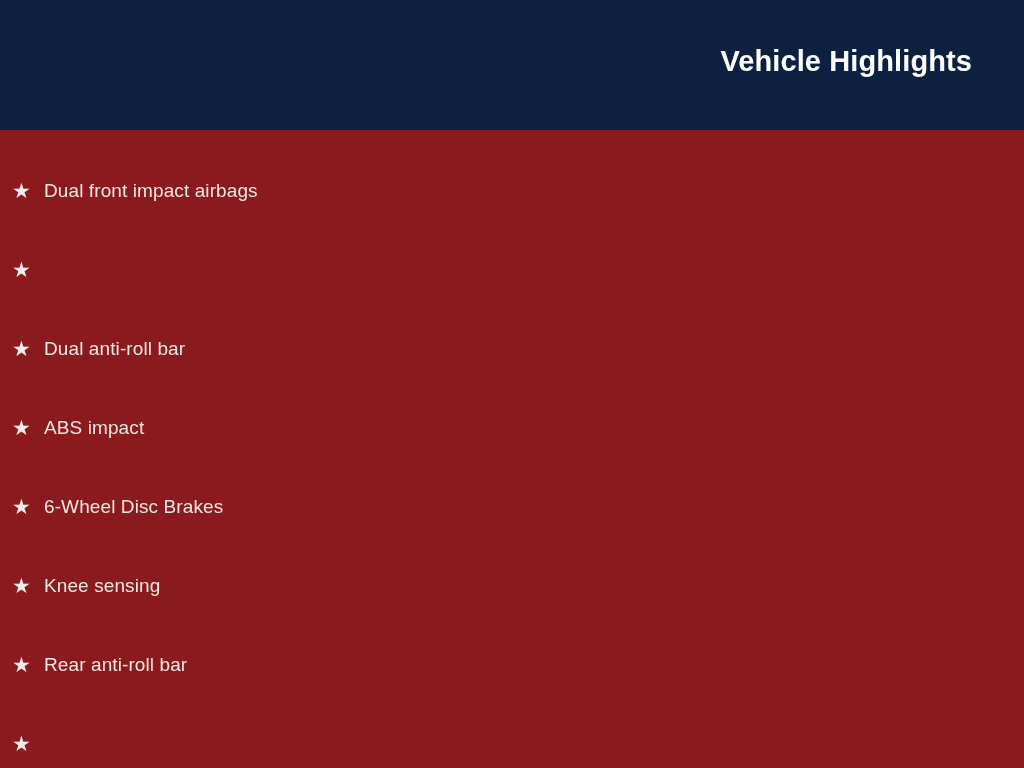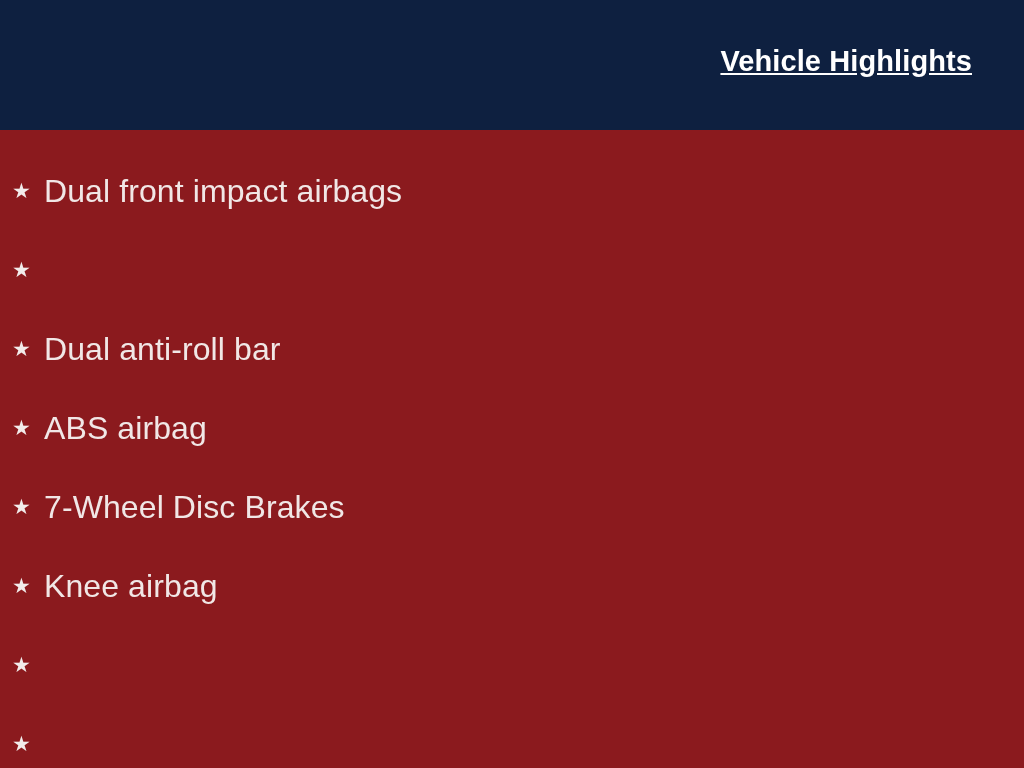--- a/index.html
+++ b/index.html
@@ -37,21 +37,20 @@
     padding: 44px 52px 0 52px;
   }
 
   .slide-title {
     color: #ffffff;
     font-size: 29px;
     font-weight: bold;
     line-height: 34px;
     letter-spacing: 0.1px;
     white-space: nowrap;
-    text-decoration: underline;
   }
 
   
   .slide-body {
     position: absolute;
     top: 130px;
     left: 0;
     width: 1024px;
     height: 638px;
     background: #8b1a1e;
@@ -77,21 +76,21 @@
     flex: 0 0 auto;
     width: 32px;
     color: #f2eceb;
     font-size: 21px;
     line-height: 1;
     text-align: left;
   }
 
   .feature-text {
     color: #f1e7e6;
-    font-size: 32px;
+    font-size: 19px;
     font-weight: 300;
     line-height: 34px;
     letter-spacing: 0.1px;
     white-space: nowrap;
   }
 </style>
 </head>
 <body>
 
 <div class="slide">
@@ -112,35 +111,36 @@
         <span class="bullet-star">★</span>
       </li>
 
       <li class="feature-item">
         <span class="bullet-star">★</span>
         <span class="feature-text">Dual anti-roll bar</span>
       </li>
 
       <li class="feature-item">
         <span class="bullet-star">★</span>
-        <span class="feature-text">ABS airbag</span>
+        <span class="feature-text">ABS impact</span>
       </li>
 
       <li class="feature-item">
         <span class="bullet-star">★</span>
-        <span class="feature-text">7-Wheel Disc Brakes</span>
+        <span class="feature-text">6-Wheel Disc Brakes</span>
       </li>
 
       <li class="feature-item">
         <span class="bullet-star">★</span>
-        <span class="feature-text">Knee airbag</span>
+        <span class="feature-text">Knee sensing</span>
       </li>
 
       <li class="feature-item">
         <span class="bullet-star">★</span>
+        <span class="feature-text">Rear anti-roll bar</span>
       </li>
 
       <li class="feature-item">
         <span class="bullet-star">★</span>
       </li>
 
     </ul>
   </div>
 
 </div>

